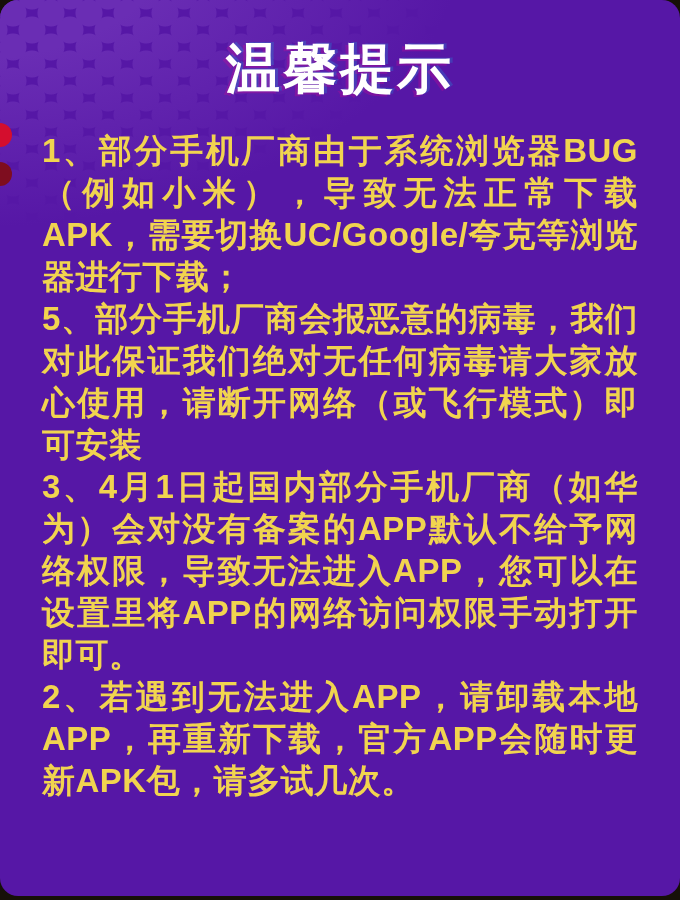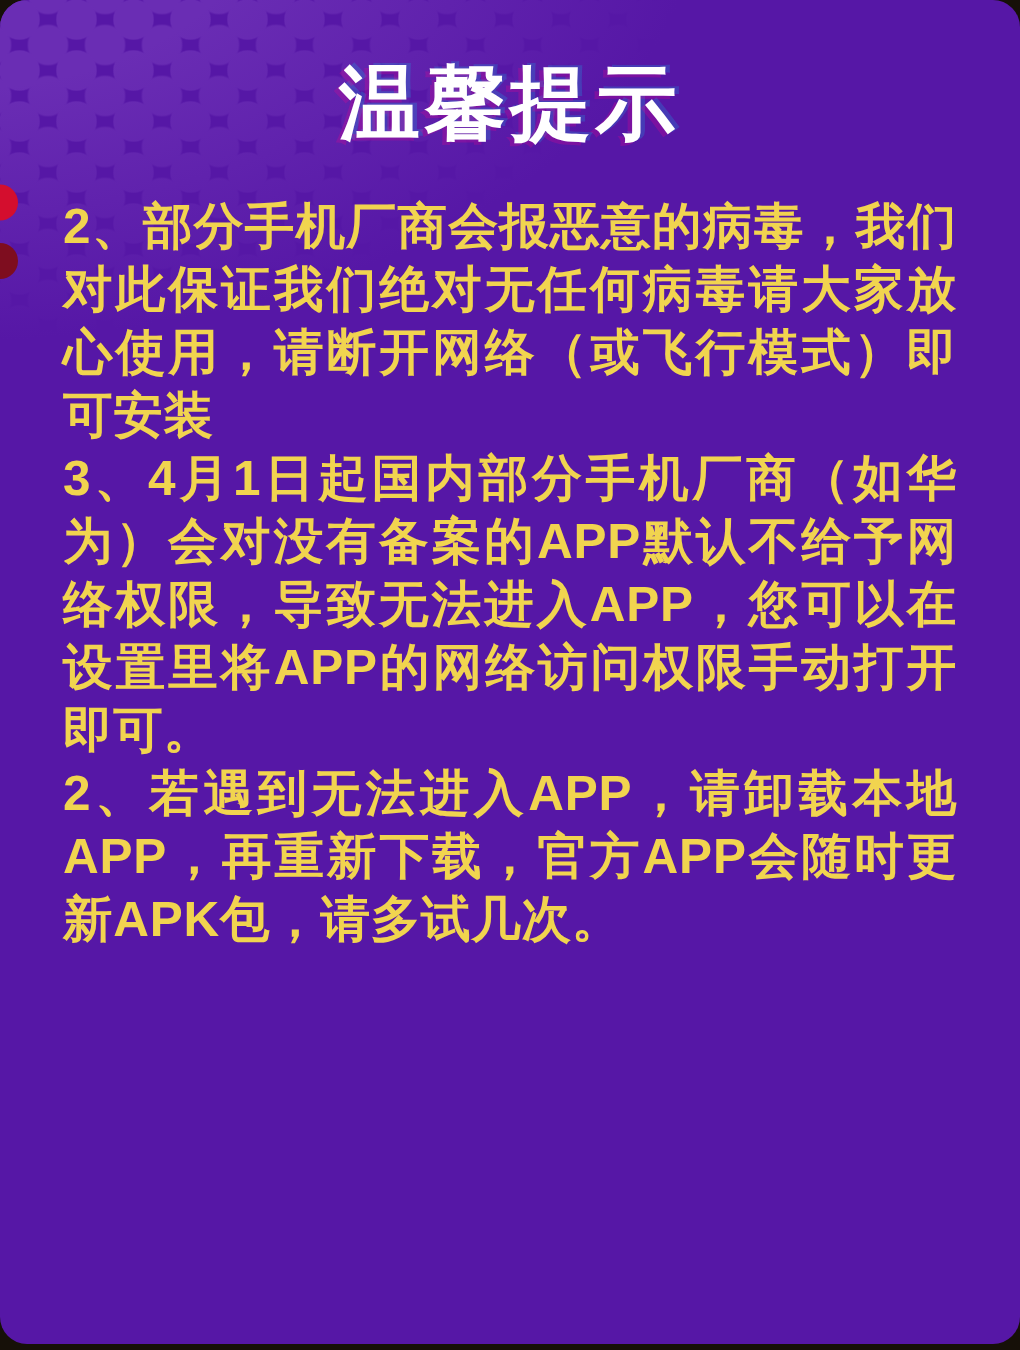--- a/index.html
+++ b/index.html
@@ -84,18 +84,19 @@
 <div class="notice-card">
   <div class="polka-dots"></div>
   <div class="polka-fade"></div>
   <div class="red-dot a"></div>
   <div class="red-dot b"></div>
 
   <div class="content">
     <div class="notice-title">温馨提示</div>
 
     <div class="notice-body">
-      <p>2、部分手机厂商会报恶意的病毒，我们对此保证我们绝对无任何病毒请大家放心使用，请断开网络（或飞行模式）即可安装</p>
+      <p>1、部分手机厂商由于系统浏览器BUG（例如小米），导致无法正常下载APK，需要切换UC/Google/夸克等浏览器进行下载；</p>
+      <p>5、部分手机厂商会报恶意的病毒，我们对此保证我们绝对无任何病毒请大家放心使用，请断开网络（或飞行模式）即可安装</p>
       <p>3、4月1日起国内部分手机厂商（如华为）会对没有备案的APP默认不给予网络权限，导致无法进入APP，您可以在设置里将APP的网络访问权限手动打开即可。</p>
       <p>2、若遇到无法进入APP，请卸载本地APP，再重新下载，官方APP会随时更新APK包，请多试几次。</p>
     </div>
   </div>
 </div>
 
 </body></html>

